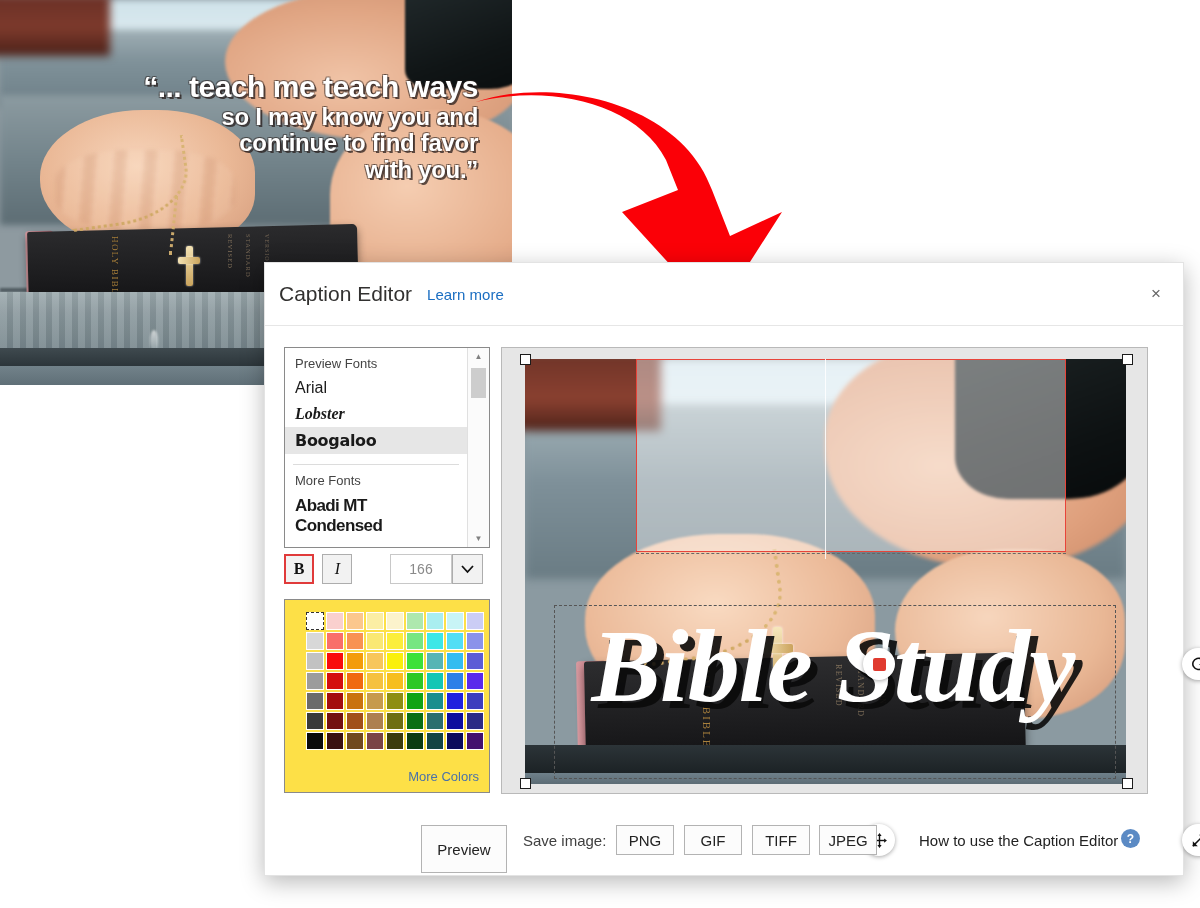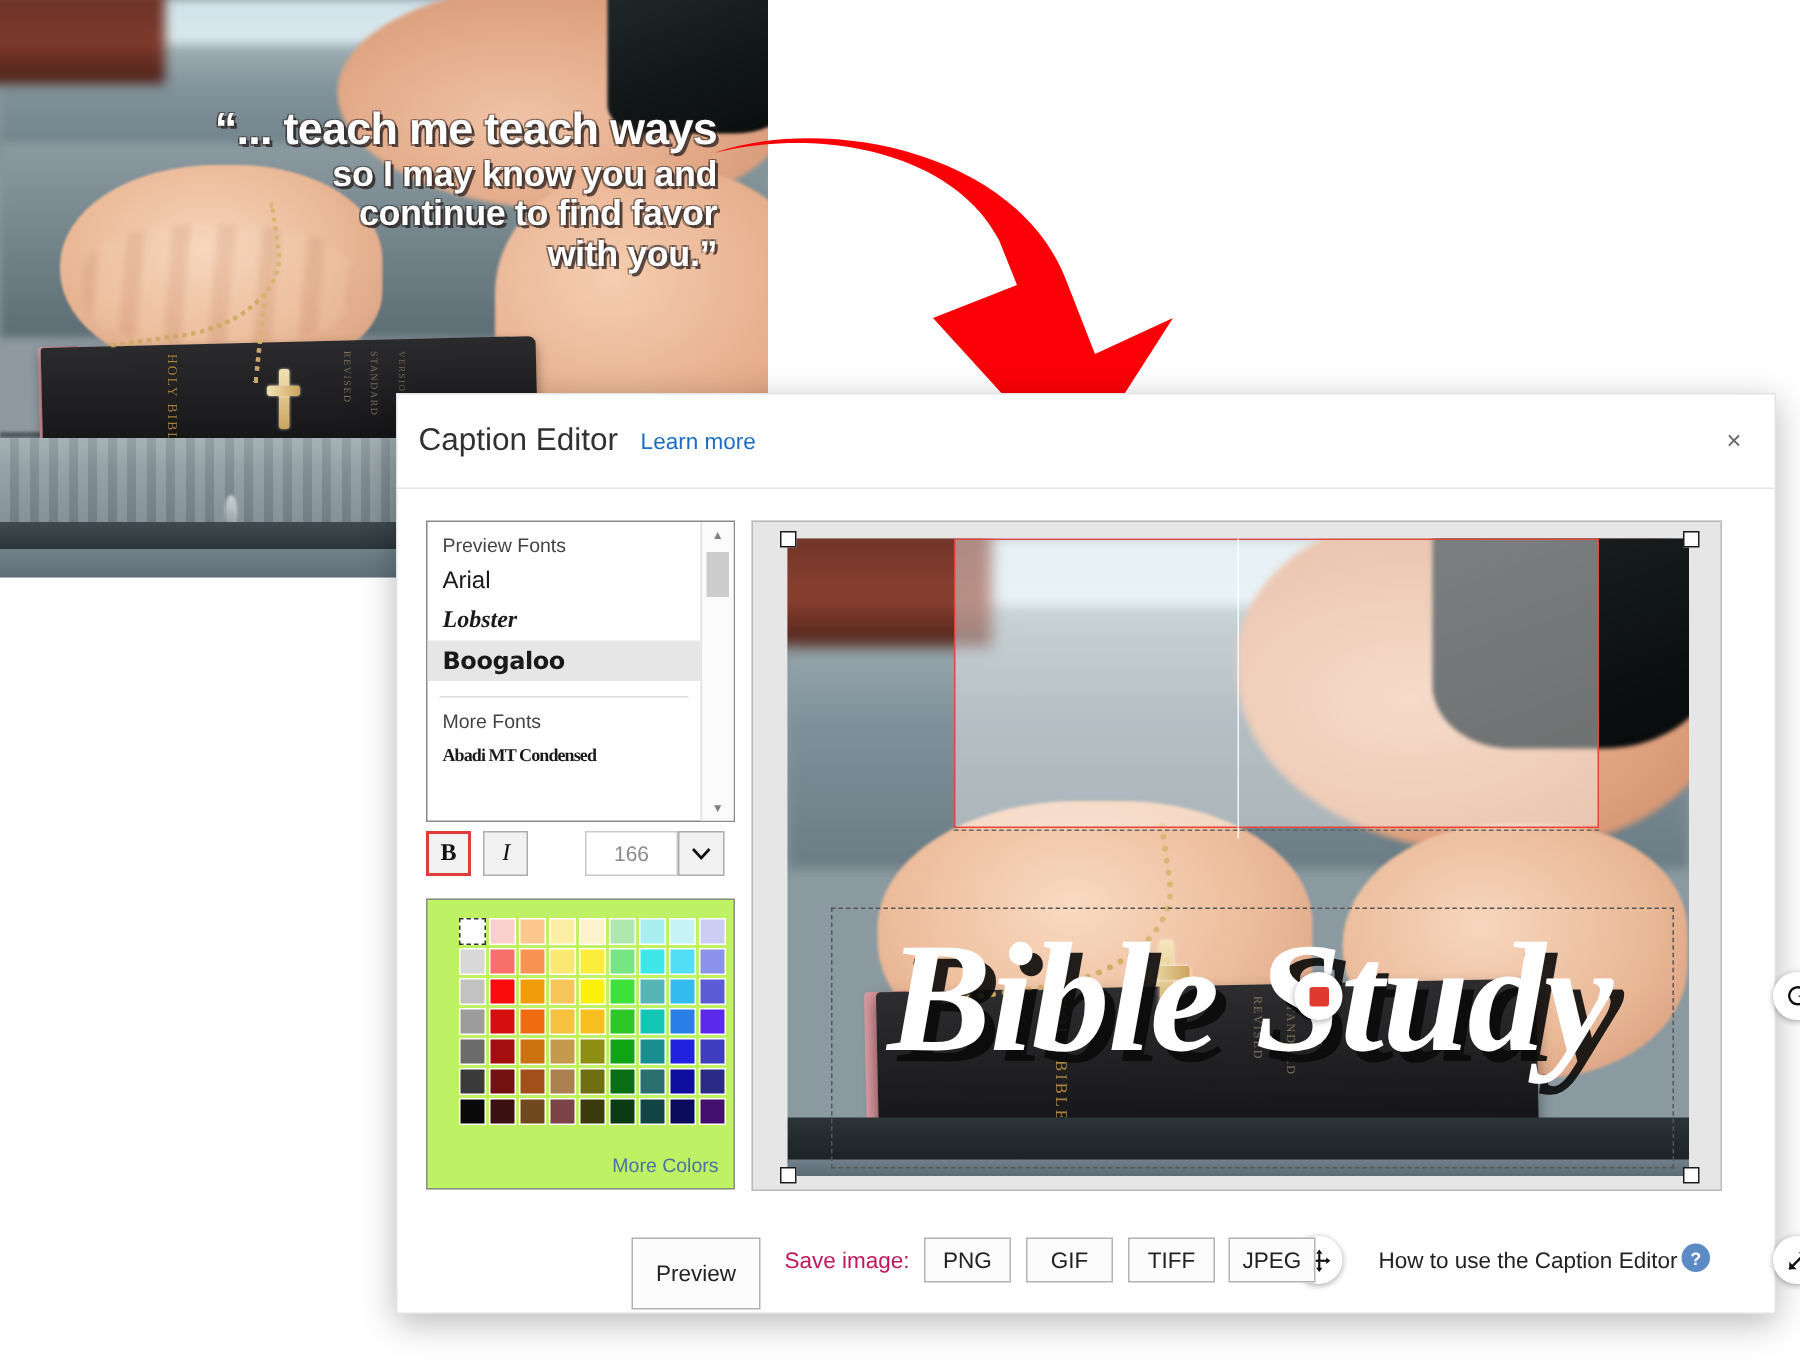--- a/index.html
+++ b/index.html
@@ -183,21 +183,21 @@
     position:absolute; left: 19px; top: 21px; width: 206px; height: 201px;
     border: 1px solid #8a8a8a; background: #fff; box-sizing: border-box;
   }
   .font-list { position:absolute; left:0; top:0; right: 22px; bottom:0; overflow:hidden; }
   .font-group-label { font-size: 13px; color: #444; padding: 8px 10px 4px 10px; }
   .font-item { font-size: 16px; color: #1a1a1a; padding: 4px 10px; cursor: pointer; }
   .font-item.sel { background: #e6e6e6; font-family: "DejaVu Sans", sans-serif; font-weight:bold; letter-spacing:-0.3px; }
   .font-item.lobster { font-family: "Liberation Serif", serif; font-weight: bold; font-style: italic; }
   .font-item.arial { font-family: "Liberation Sans", sans-serif; }
   .font-sep { border-top: 1px solid #dcdcdc; margin: 10px 8px 0 8px; }
-  .font-item.abadi { font-family: Liberation Serif, serif; font-weight: bold; font-stretch: condensed; font-size:12px; letter-spacing:-0.6px;}
+  .font-item.abadi { font-family: Liberation Sans, sans-serif; font-weight: bold; font-stretch: condensed; font-size:17px; letter-spacing:-0.6px;}
   .font-scroll {
     position:absolute; right:0; top:0; width: 21px; bottom:0;
     background: #fbfbfb; border-left: 1px solid #e0e0e0;
   }
   .sc-arrow { position:absolute; left:0; width: 21px; height: 17px; display:flex; align-items:center; justify-content:center; color:#808080; font-size:8px; cursor:pointer;}
   .sc-arrow.up { top: 0; }
   .sc-arrow.down { bottom: 0; }
   .sc-thumb { position:absolute; left: 3px; top: 20px; width: 15px; height: 30px; background: #cdcdcd; cursor:pointer;}
 
   .style-row { position:absolute; left: 19px; top: 228px; width: 206px; height: 32px; }
@@ -214,21 +214,21 @@
     display:flex; align-items:center; justify-content:center; cursor:text;
   }
   .size-caret {
     position:absolute; left: 168px; top:0; width: 31px; height: 30px; box-sizing:border-box;
     border: 1px solid #adadad; background:#f2f2f2; cursor:pointer;
     display:flex; align-items:center; justify-content:center;
   }
 
   .color-panel {
     position:absolute; left: 19px; top: 273px; width: 206px; height: 194px;
-    border: 1px solid #8a8a8a; background:#bef264; box-sizing:border-box;
+    border: 1px solid #8a8a8a; background:#fde047; box-sizing:border-box;
   }
   .swatch-grid {
     position:absolute; left: 21px; top: 12px;
     display:grid; grid-template-columns: repeat(9, 18px); grid-auto-rows: 18px; gap: 2px;
   }
   .sw { width: 18px; height: 18px; box-sizing:border-box; border: 1px solid #ffffff; cursor:pointer; }
   .sw.none { background:#fff; border: 1px dashed #333; }
   .more-colors {
     position:absolute; right: 10px; bottom: 8px; font-size: 13px; color: #4a72a8; cursor:pointer;
   }
@@ -339,21 +339,21 @@
   .circ-res  { left: 917px; top: 498px; }
 
   
   .dlg-footer { position:absolute; left:0; right:0; bottom: 0; height: 60px; }
   .btn-flat {
     position:absolute; box-sizing:border-box; background:#fcfcfc; border:1px solid #b3b3b3;
     font-size: 15px; color:#222; cursor:pointer; display:flex; align-items:center; justify-content:center;
     font-family:"Liberation Sans", sans-serif;
   }
   .btn-preview { left: 156px; top: 10px; width: 86px; height: 48px; }
-  .lbl-save { position:absolute; left: 258px; top: 17px; font-size: 15px; color:#be185d; }
+  .lbl-save { position:absolute; left: 258px; top: 17px; font-size: 15px; color:#404040; }
   .btn-png  { left: 351px; top: 10px; width: 58px; height: 30px; }
   .btn-gif  { left: 419px; top: 10px; width: 58px; height: 30px; }
   .btn-tiff { left: 487px; top: 10px; width: 58px; height: 30px; }
   .btn-jpeg { left: 554px; top: 10px; width: 58px; height: 30px; }
   .howto { position:absolute; left: 654px; top: 17px; font-size: 15px; color:#222; }
   .help-icon {
     position:absolute; left: 856px; top: 14px; width: 19px; height: 19px; border-radius:50%;
     background:#5b8ac4; color:#fff; font-size: 12px; font-weight:bold;
     display:flex; align-items:center; justify-content:center; cursor:pointer;
   }

